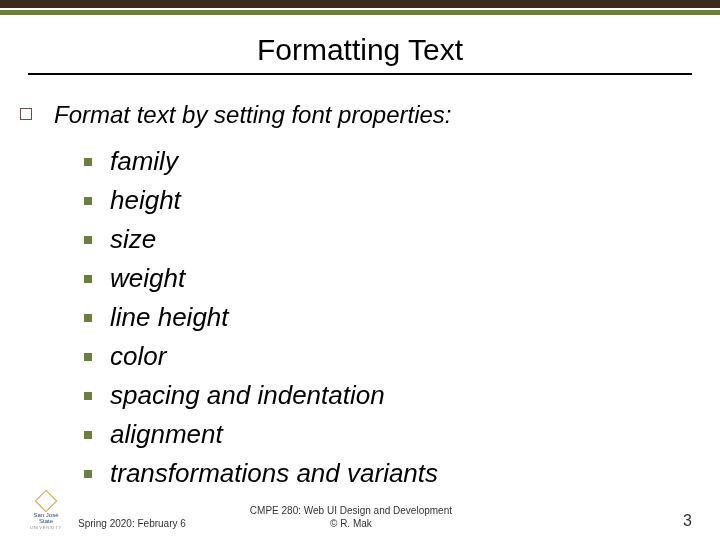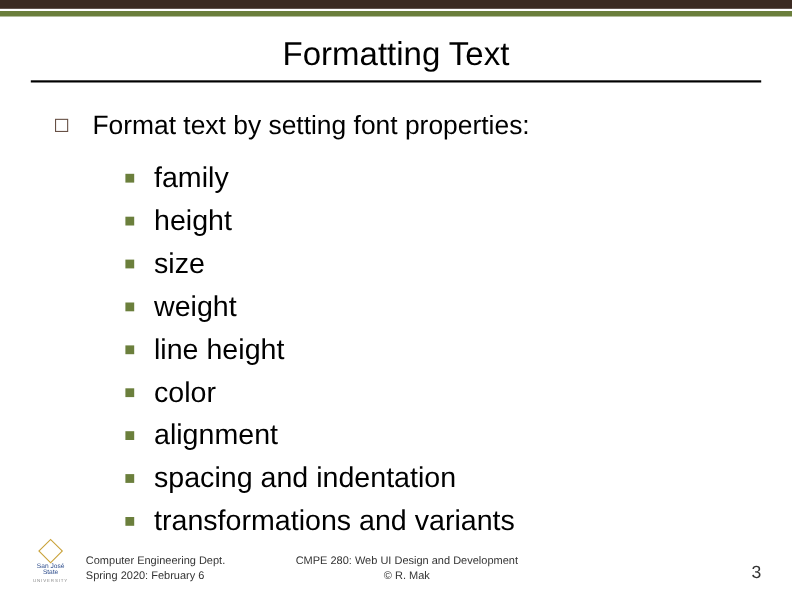--- a/index.html
+++ b/index.html
@@ -15,21 +15,21 @@
   .title {
     text-align:center;
     font-size:30px;
     margin-top:18px;
     margin-bottom:6px;
   }
   .title-underline {
     height:2px; background:#000;
     margin: 0 28px 24px 28px;
   }
-  .content { padding: 0 50px; }
+  .content { padding: 0 20px; font-style: italic; }
   .l1 { display:flex; align-items:flex-start; margin-bottom:16px; }
   .l1-bullet {
     width:10px; height:10px; border:1.5px solid #675045;
     margin-top:9px; margin-right:22px; flex:0 0 auto;
   }
   .l1-text { font-size:24px; line-height:1.3; }
   .sublist { margin-left:64px; }
   .l2 { display:flex; align-items:center; margin-bottom:8px; }
   .l2-bullet {
     width:8px; height:8px; background:#6b7f3c;
@@ -91,41 +91,40 @@
     <div class="l2">
         <div class="l2-bullet"></div>
         <div class="l2-text">line height</div>
       </div>
     <div class="l2">
         <div class="l2-bullet"></div>
         <div class="l2-text">color</div>
       </div>
     <div class="l2">
         <div class="l2-bullet"></div>
-        <div class="l2-text">alignment</div>
+        <div class="l2-text">spacing and indentation</div>
       </div>
     <div class="l2">
         <div class="l2-bullet"></div>
-        <div class="l2-text">spacing and indentation</div>
+        <div class="l2-text">alignment</div>
       </div>
     <div class="l2">
         <div class="l2-bullet"></div>
         <div class="l2-text">transformations and variants</div>
       </div>
   </div>
 </div>
 
 <div class="footer">
   <div class="logo">
     <div class="logo-sq"></div>
     <div class="logo-text">San José State</div>
     <div class="logo-sub">UNIVERSITY</div>
   </div>
   <div class="dept">
-    <div>Computer Engineering Dept.</div>
     <div>Spring 2020: February 6</div>
   </div>
   <div class="course">
     <div>CMPE 280: Web UI Design and Development</div>
     <div>© R. Mak</div>
   </div>
   <div class="spacer"></div>
   <div class="pagenum">3</div>
 </div>
 

